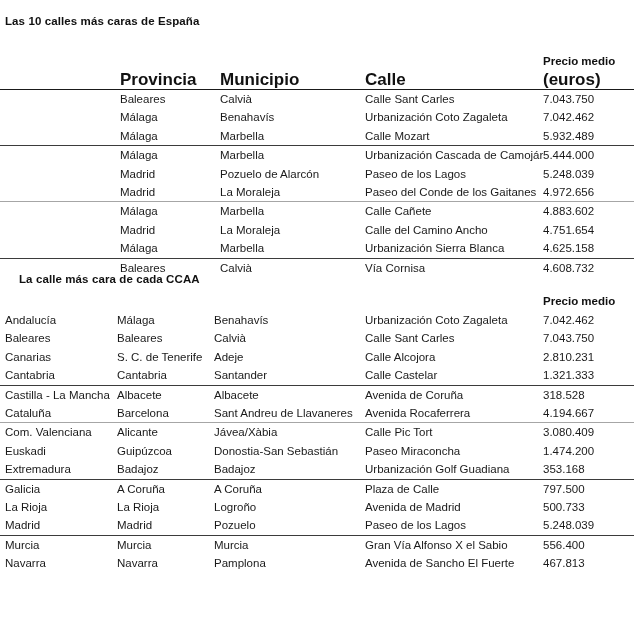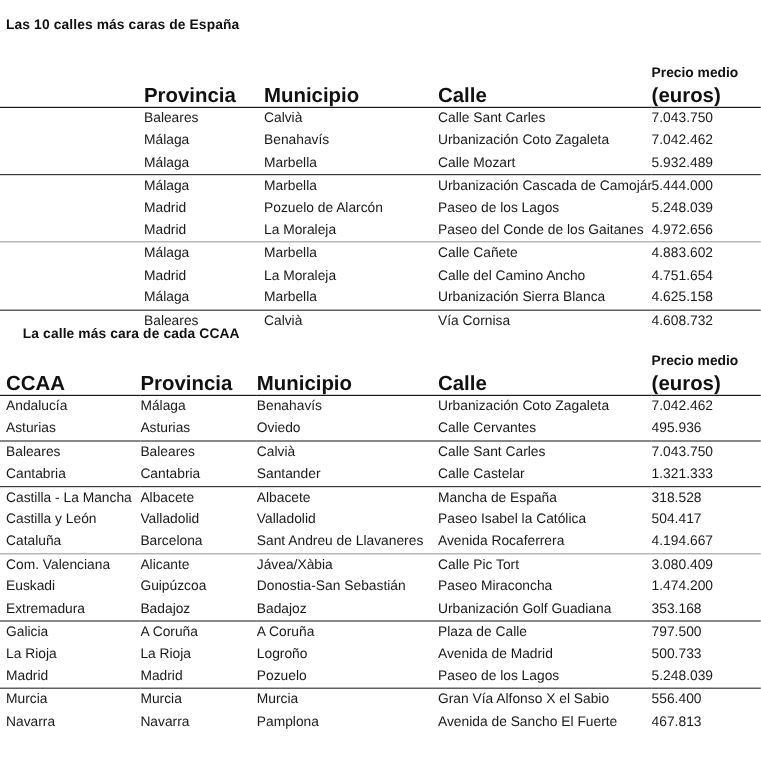--- a/index.html
+++ b/index.html
@@ -223,73 +223,59 @@
         <col class="c-price">
     </colgroup>
     <thead>
       <tr class="head-row">
         <th class="first-col"></th>
         <th></th>
         <th></th>
         <th></th>
         <th class="num">Precio medio</th>
       </tr>
-      <tr class="unit-row rule-dark">
-        <th class="first-col">CCAA</th>
-        <th>Provincia</th>
-        <th>Municipio</th>
-        <th>Calle</th>
-        <th class="num">(euros)</th>
-      </tr>
     </thead>
     <tbody>
 
       <tr class="body-row">
         <td class="first-col">Andalucía</td>
         <td>Málaga</td>
         <td>Benahavís</td>
         <td>Urbanización Coto Zagaleta</td>
         <td class="num">7.042.462</td>
-      </tr>
-      <tr class="body-row rule-mid">
-        <td class="first-col">Asturias</td>
-        <td>Asturias</td>
-        <td>Oviedo</td>
-        <td>Calle Cervantes</td>
-        <td class="num">495.936</td>
       </tr>
 
       <tr class="body-row">
         <td class="first-col">Baleares</td>
         <td>Baleares</td>
         <td>Calvià</td>
         <td>Calle Sant Carles</td>
         <td class="num">7.043.750</td>
       </tr>
+      <tr class="body-row">
+        <td class="first-col">Canarias</td>
+        <td>S. C. de Tenerife</td>
+        <td>Adeje</td>
+        <td>Calle Alcojora</td>
+        <td class="num">2.810.231</td>
+      </tr>
       <tr class="body-row rule-mid">
         <td class="first-col">Cantabria</td>
         <td>Cantabria</td>
         <td>Santander</td>
         <td>Calle Castelar</td>
         <td class="num">1.321.333</td>
       </tr>
 
       <tr class="body-row">
         <td class="first-col">Castilla - La Mancha</td>
         <td>Albacete</td>
         <td>Albacete</td>
-        <td>Mancha de España</td>
+        <td>Avenida de Coruña</td>
         <td class="num">318.528</td>
-      </tr>
-      <tr class="body-row">
-        <td class="first-col">Castilla y León</td>
-        <td>Valladolid</td>
-        <td>Valladolid</td>
-        <td>Paseo Isabel la Católica</td>
-        <td class="num">504.417</td>
       </tr>
       <tr class="body-row rule-light">
         <td class="first-col">Cataluña</td>
         <td>Barcelona</td>
         <td>Sant Andreu de Llavaneres</td>
         <td>Avenida Rocaferrera</td>
         <td class="num">4.194.667</td>
       </tr>
 
       <tr class="body-row">

